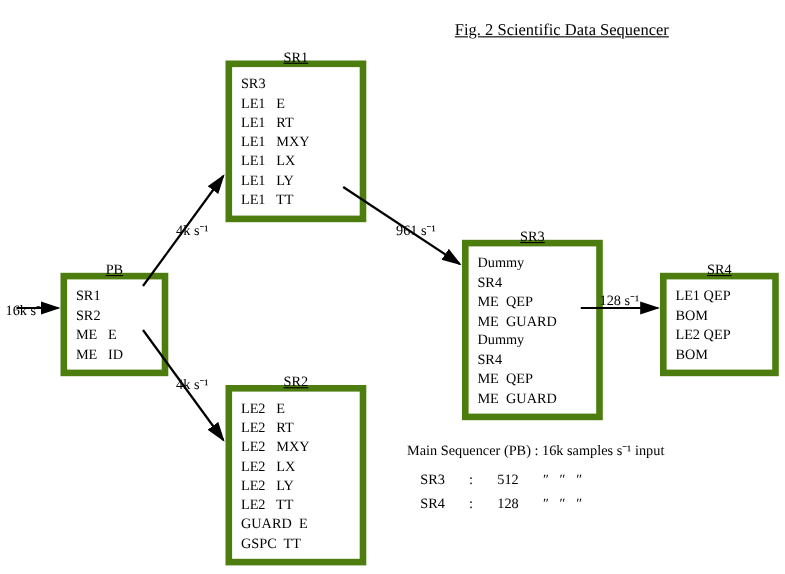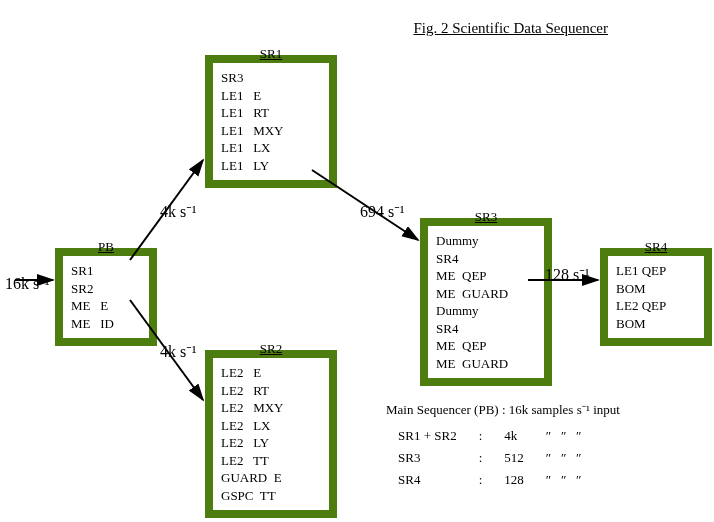--- a/index.html
+++ b/index.html
@@ -1,21 +1,21 @@
 <!DOCTYPE html>
 <html><head>
 <meta charset="utf-8">
 <style>
   html,body{margin:0;padding:0;background:#fff;font-family:"Comic Sans MS","Segoe Script",cursive;color:#000}
   .canvas{position:relative;width:628px;height:522px}
   .title{position:absolute;right:20px;top:20px;font-size:15px;text-decoration:underline}
-  .box{position:absolute;border:8px solid #4d7c0f;background:#fff;font-size:13px;line-height:1.35;padding:6px 8px}
+  .box{position:absolute;border:6px solid #4d7c0f;background:#fff;font-size:13px;line-height:1.35;padding:6px 8px}
   .box .hdr{position:absolute;top:-18px;left:50%;transform:translateX(-50%);font-size:13px;text-decoration:underline}
   .row{white-space:pre}
-  .ratelbl{position:absolute;font-size:16px}
+  .ratelbl{position:absolute;font-size:13px}
   svg{position:absolute;left:0;top:0;pointer-events:none}
   .legend{position:absolute;font-size:13px}
   .legend td{padding:2px 10px;white-space:pre}
 </style>
 </head>
 <body>
 <div class="canvas">
 
 <div class="title">Fig. 2   Scientific Data Sequencer</div>
 
@@ -28,20 +28,21 @@
 </div>
 
 <div class="box" id="sr1" style="left:205px;top:55px;width:100px">
   <div class="hdr">SR1</div>
   <div class="row">SR3</div>
   <div class="row">LE1   E</div>
   <div class="row">LE1   RT</div>
   <div class="row">LE1   MXY</div>
   <div class="row">LE1   LX</div>
   <div class="row">LE1   LY</div>
+  <div class="row">LE1   TT</div>
 </div>
 
 <div class="box" id="sr2" style="left:205px;top:350px;width:100px">
   <div class="hdr">SR2</div>
   <div class="row">LE2   E</div>
   <div class="row">LE2   RT</div>
   <div class="row">LE2   MXY</div>
   <div class="row">LE2   LX</div>
   <div class="row">LE2   LY</div>
   <div class="row">LE2   TT</div>
@@ -65,51 +66,45 @@
   <div class="hdr">SR4</div>
   <div class="row">LE1 QEP</div>
   <div class="row">BOM</div>
   <div class="row">LE2 QEP</div>
   <div class="row">BOM</div>
 </div>
 
 <div class="ratelbl" style="left:5px;top:272px">16k s⁻¹</div>
 <div class="ratelbl" style="left:160px;top:200px">4k s⁻¹</div>
 <div class="ratelbl" style="left:160px;top:340px">4k s⁻¹</div>
-<div class="ratelbl" style="left:360px;top:200px">694 s⁻¹</div>
+<div class="ratelbl" style="left:360px;top:200px">961 s⁻¹</div>
 <div class="ratelbl" style="left:545px;top:263px">128 s⁻¹</div>
 
 <svg width="714" height="522">
   <defs>
     <marker id="ah" markerWidth="10" markerHeight="10" refX="8" refY="3" orient="auto">
       <path d="M0,0 L9,3 L0,6 Z" fill="#000"></path>
     </marker>
   </defs>
 
   <line x1="15" y1="280" x2="53" y2="280" stroke="#000" stroke-width="2" marker-end="url(#ah)"></line>
 
   <line x1="130" y1="260" x2="203" y2="160" stroke="#000" stroke-width="2" marker-end="url(#ah)"></line>
 
   <line x1="130" y1="300" x2="203" y2="400" stroke="#000" stroke-width="2" marker-end="url(#ah)"></line>
 
   <line x1="312" y1="170" x2="418" y2="240" stroke="#000" stroke-width="2" marker-end="url(#ah)"></line>
 
   <line x1="528" y1="280" x2="598" y2="280" stroke="#000" stroke-width="2" marker-end="url(#ah)"></line>
 </svg>
 
-<div class="legend" style="left:386px;top:400px">
+<div class="legend" style="left:370px;top:400px">
   <div>Main Sequencer (PB) :   16k  samples s⁻¹  input</div>
   <table style="margin-top:6px">
     <tbody>
-          <tr>
-      <td>SR1 + SR2</td>
-      <td>:</td>
-      <td>4k</td>
-      <td>″   ″   ″</td>
-    </tr>
     <tr>
       <td>SR3</td>
       <td>:</td>
       <td>512</td>
       <td>″   ″   ″</td>
     </tr>
     <tr>
       <td>SR4</td>
       <td>:</td>
       <td>128</td>

